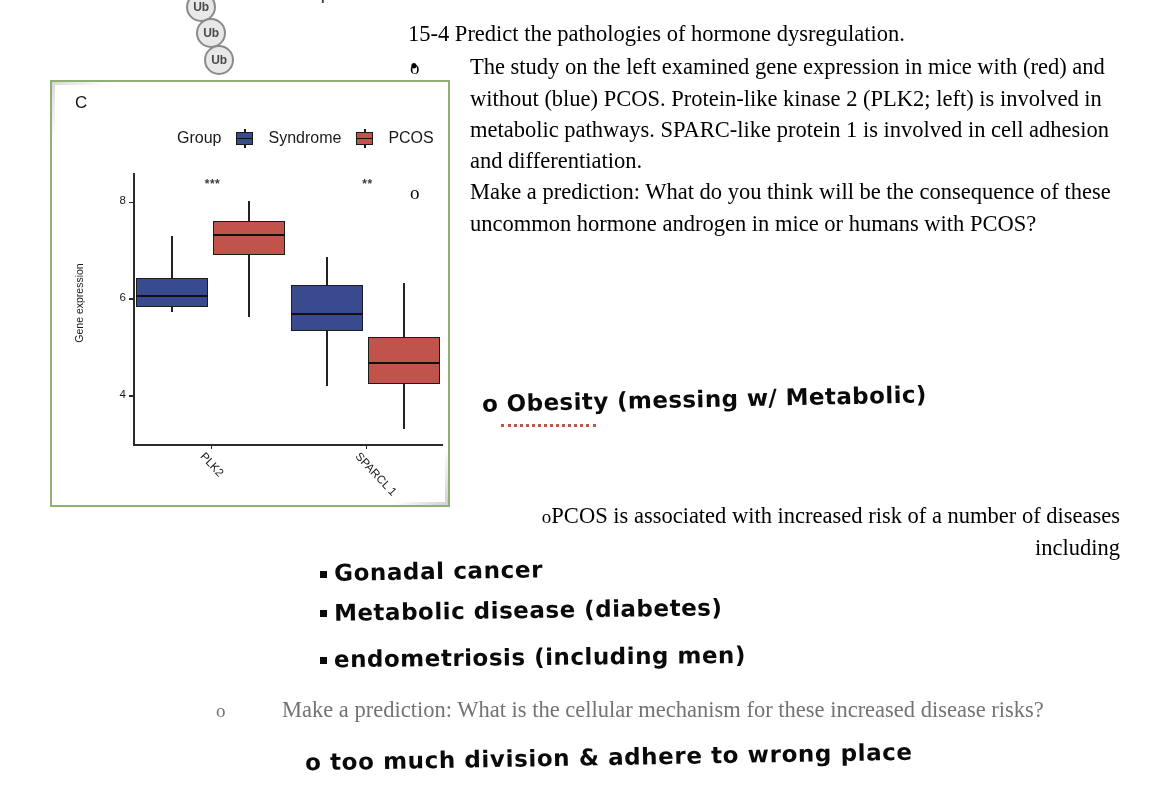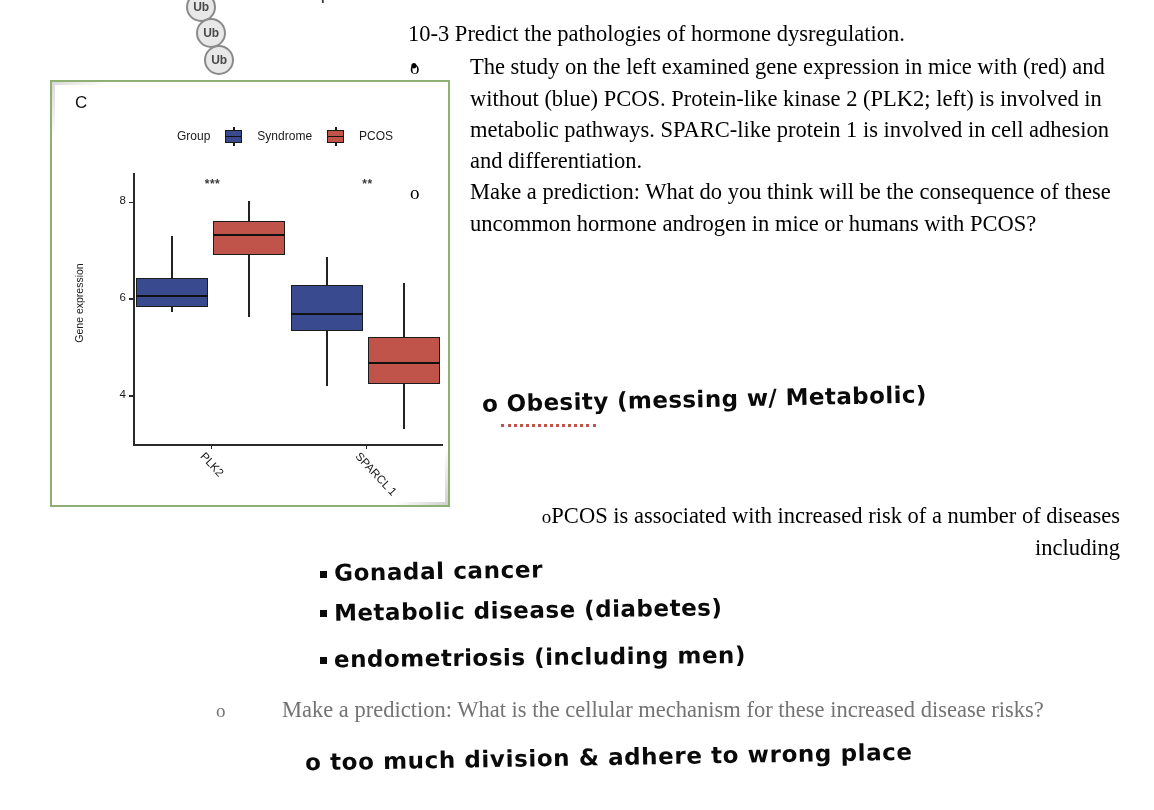--- a/index.html
+++ b/index.html
@@ -75,21 +75,21 @@
   }
 
   
   #chart-legend {
     position: absolute;
     left: 122px; top: 44px;
     display: flex;
     align-items: center;
     gap: 15px;
     font-family: "Liberation Sans", sans-serif;
-    font-size: 12px;
+    font-size: 16px;
     color: #1a1a1a;
   }
   .legend-key {
     position: relative;
     width: 17px; height: 13px;
     border: 1px solid #1a1a1a;
     box-sizing: border-box;
   }
   .legend-key::before,
   .legend-key::after {
@@ -369,21 +369,21 @@
           <div class="x-tick-label" style="left: 151.5px; top: 365px;">PLK2</div>
           <div class="x-tick-mark" style="left: 310.5px;"></div>
           <div class="x-tick-label" style="left: 306.5px; top: 365px;">SPARCL 1</div>
         </div>
     </div>
 
   </div>
 </div>
 
 <div id="text-column">
-  <p class="heading-line">10-3 Predict the pathologies of hormone dysregulation.</p>
+  <p class="heading-line">15-4 Predict the pathologies of hormone dysregulation.</p>
   <p class="bullet-l1">
     <span class="bullet-dot">•</span>
   </p>
   <p class="bullet-l2">
     <span class="bullet-o">o</span><span>The study on the left examined gene expression in mice with (red) and without (blue) PCOS.  Protein-like kinase 2 (PLK2; left) is involved in metabolic pathways.  SPARC-like protein 1 is involved in cell adhesion and differentiation.</span>
   </p>
   <p class="bullet-l2">
     <span class="bullet-o">o</span><span>Make a prediction: What do you think will be the consequence of these uncommon hormone androgen in mice or humans with PCOS?</span>
   </p>
 </div>

